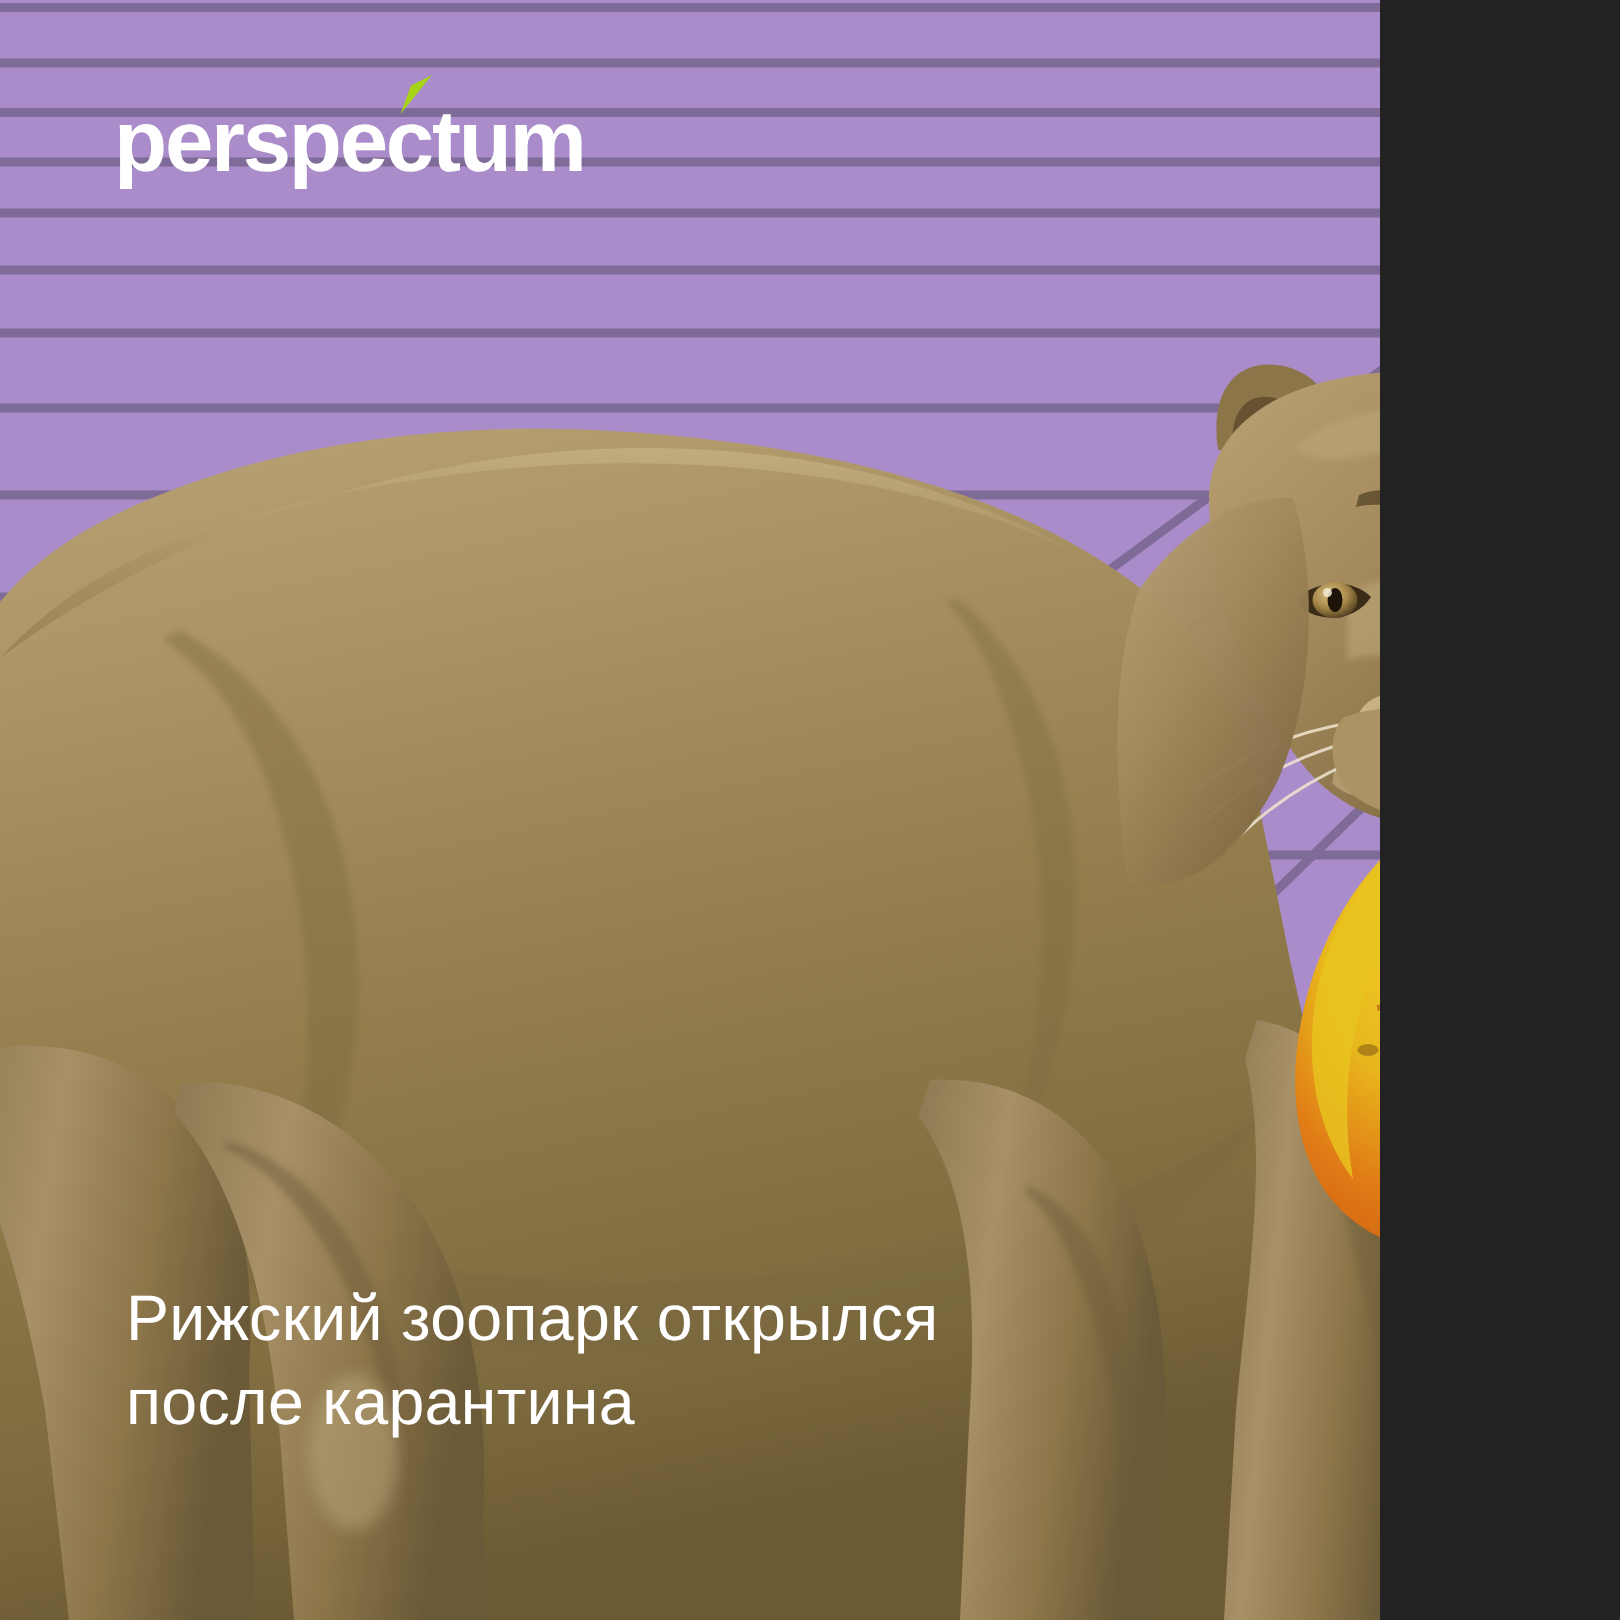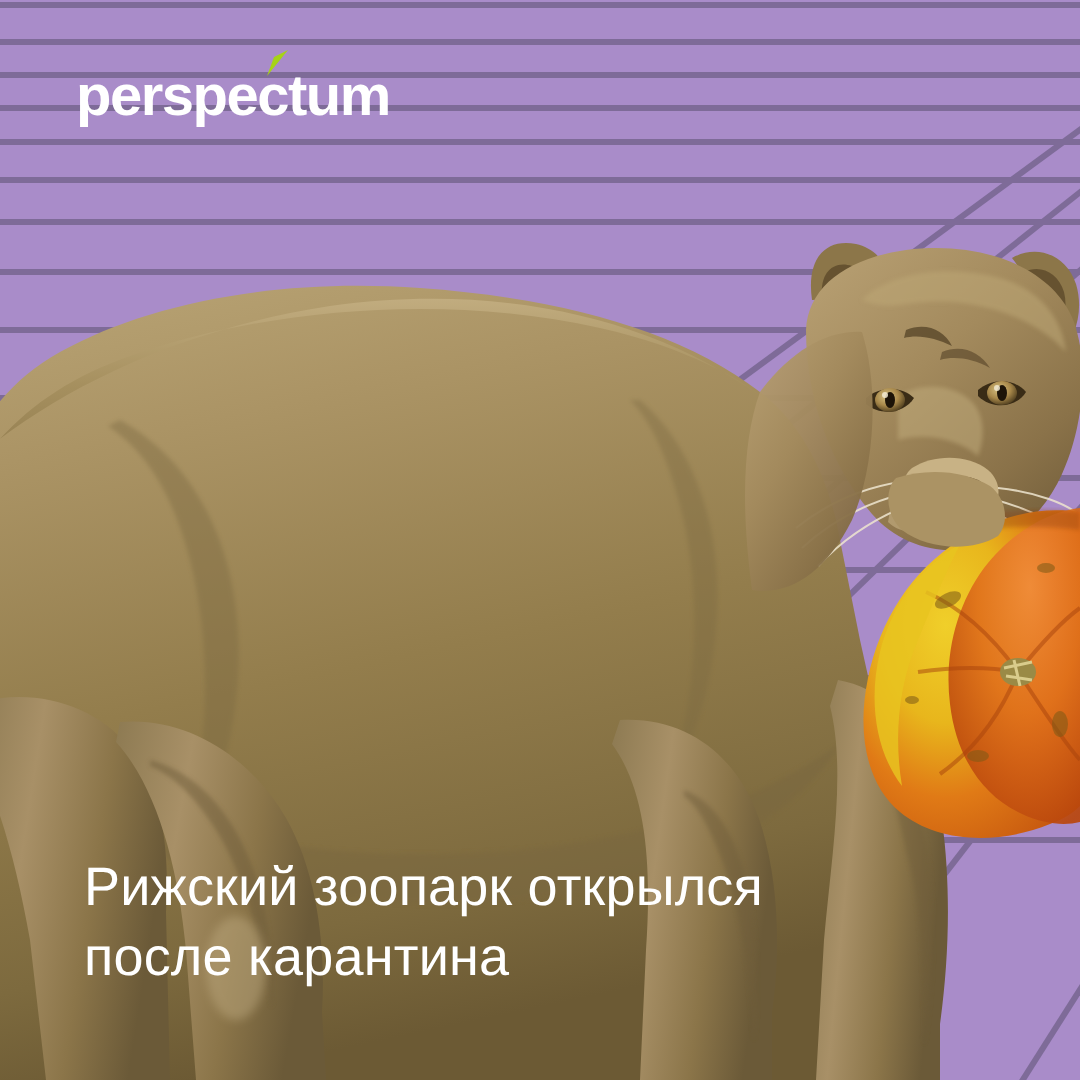--- a/index.html
+++ b/index.html
@@ -1,18 +1,18 @@
 <!DOCTYPE html>
 <html><head>
 <meta charset="utf-8">
 <style>
   html,body{margin:0;padding:0;background:#222;}
   #poster{
     position:relative;
-    width:1080px;height:1080px;
+    width:920px;height:1080px;
     overflow:hidden;
     background:#a98cc9;
     font-family:"Liberation Sans",sans-serif;
   }
 
   
   .grid-layer{position:absolute;inset:0;overflow:hidden;}
   .grid-svg{position:absolute;top:0;left:0;width:1080px;height:1080px;display:block;}
 
   
@@ -43,21 +43,21 @@
 
   
   .headline{
     position:absolute;
     left:84px;
     top:852px;
     width:820px;
     color:#ffffff;
     font-family:"Liberation Sans",sans-serif;
     font-weight:400;
-    font-size:54px;
+    font-size:43px;
     line-height:1.30;
     letter-spacing:0.2px;
     white-space:pre-line;
     text-rendering:geometricPrecision;
     pointer-events:none;
   }
 </style>
 </head>
 <body>
 

